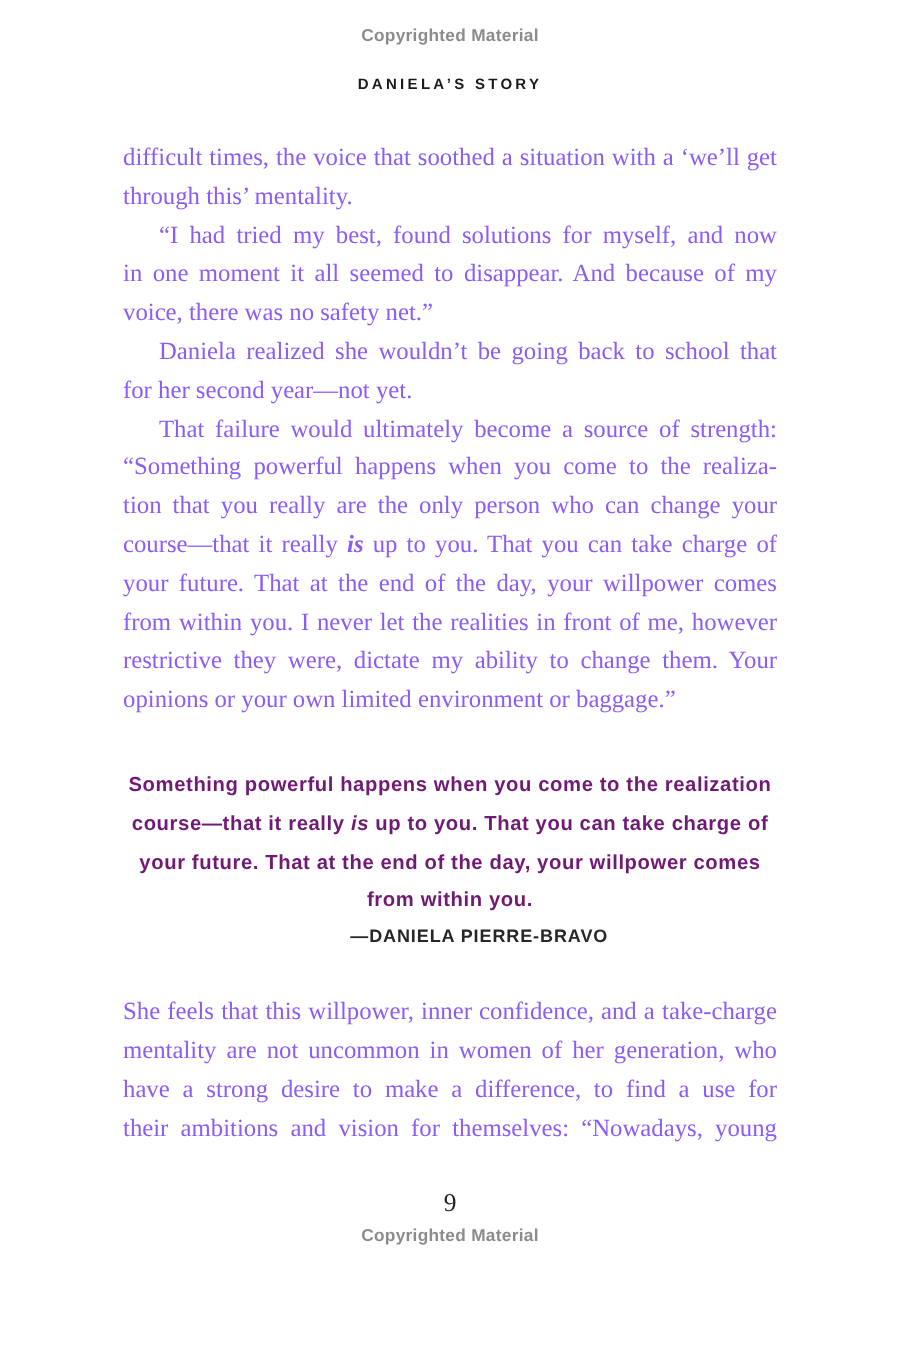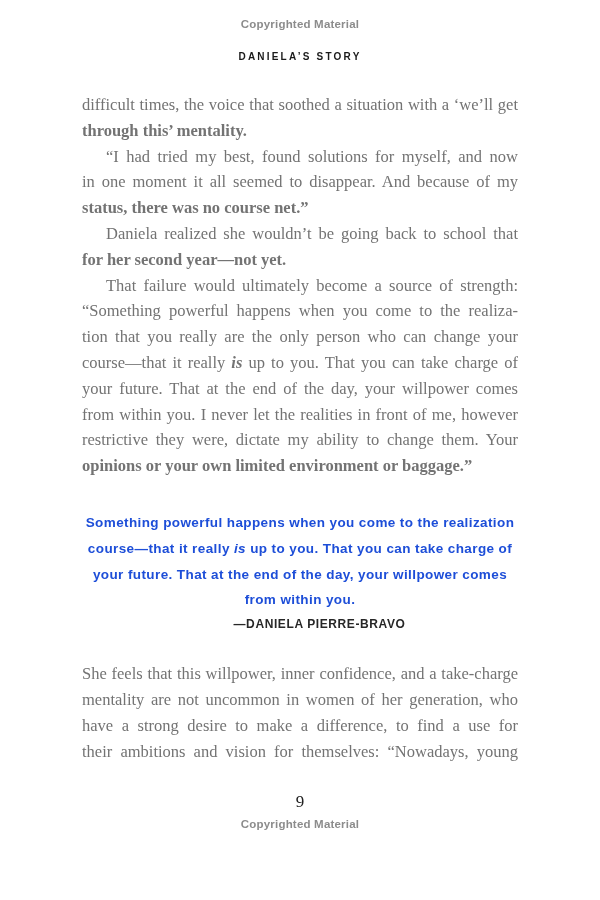--- a/index.html
+++ b/index.html
@@ -35,33 +35,33 @@
   }
   .textcol { width:436px; margin-left:auto; margin-right:auto; }
   .body-block { margin-top:29px; }
   .body2-block { margin-top:26px; }
   .para { margin:0; }
   .line {
     font-size:16.5px;
     line-height:25.8px;
     height:25.8px;
     overflow:hidden;
-    color:#737373;
+    color:#8b5cf6;
   }
   .line.just { text-align:justify; text-align-last:justify; }
-  .line.last { text-align:left;font-weight:bold; }
+  .line.last { text-align:left; }
   .line.ind  { text-indent:24px; }
   .it { font-style:italic;font-weight:bold; }
   .quote { margin-top:31px; }
   .quote .line {
     font-family:"Liberation Sans", sans-serif;
     font-weight:bold;
     font-size:13.5px;
     letter-spacing:0.4px;
-    color:#1d4ed8;
+    color:#701a75;
     text-align:right; text-align-last:center;
     white-space:nowrap;
   }
   .attribution {
     text-align:center;
     font-family:"Liberation Sans", sans-serif;
     font-weight:bold;
     font-size:12px;
     line-height:22px;
     letter-spacing:0.6px;
@@ -87,21 +87,21 @@
   <div class="chapter">DANIELA’S STORY</div>
 
   <div class="textcol body-block">
       <div class="para">
         <div class="line just"><span>difficult times, the voice that soothed a situation with a ‘we’ll get</span></div>
         <div class="line last"><span>through this’ mentality.</span></div>
       </div>
       <div class="para">
         <div class="line just ind"><span>“I had tried my best, found solutions for myself, and now</span></div>
         <div class="line just"><span>in one moment it all seemed to disappear. And because of my</span></div>
-        <div class="line last"><span>status, there was no course net.”</span></div>
+        <div class="line last"><span>voice, there was no safety net.”</span></div>
       </div>
       <div class="para">
         <div class="line just ind"><span>Daniela realized she wouldn’t be going back to school that fall</span></div>
         <div class="line last"><span>for her second year—not yet.</span></div>
       </div>
       <div class="para">
         <div class="line just ind"><span>That failure would ultimately become a source of strength:</span></div>
         <div class="line just"><span>“Something powerful happens when you come to the realiza-</span></div>
         <div class="line just"><span>tion that you really are the only person who can change your</span></div>
         <div class="line just"><span>course—that it really </span><span class="it">is</span><span> up to you. That you can take charge of</span></div>

